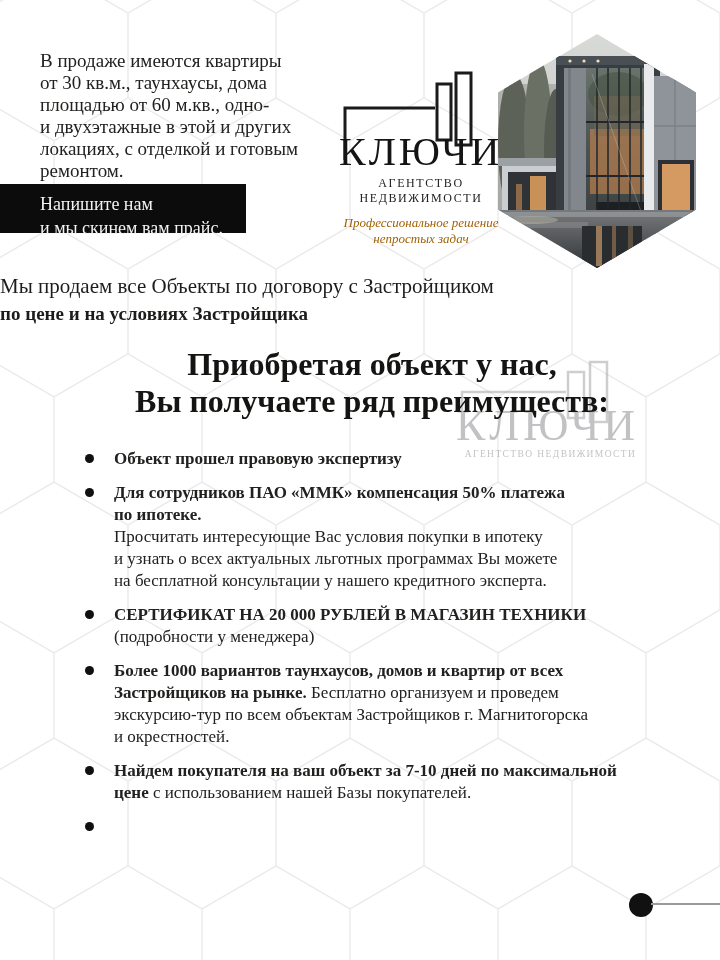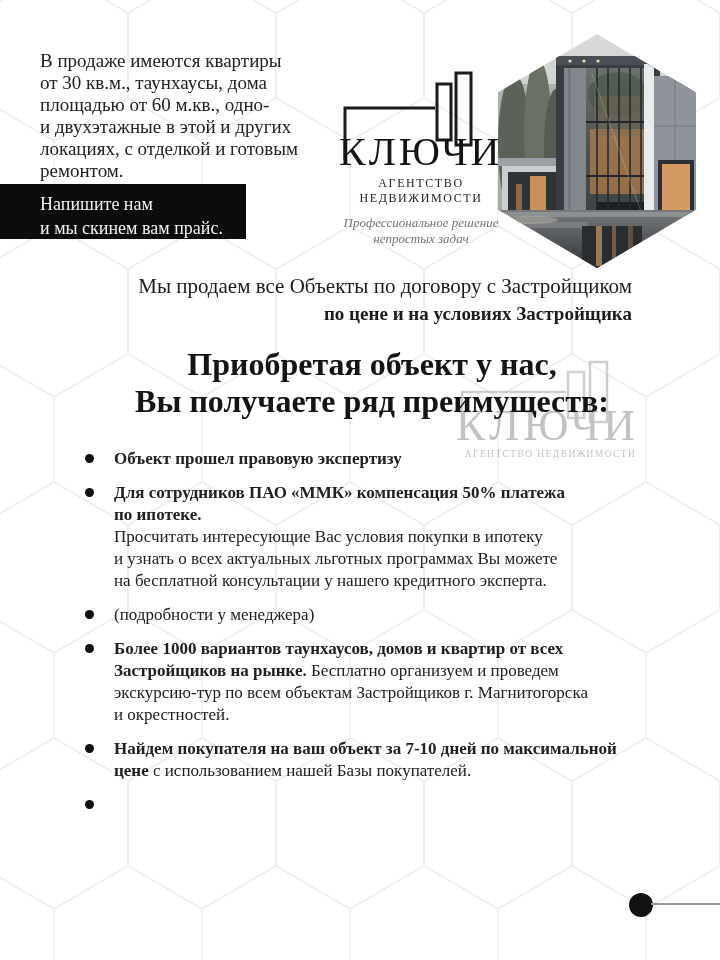--- a/index.html
+++ b/index.html
@@ -11,43 +11,43 @@
   .pre{white-space:pre-line;}
   
   #hexbg{position:absolute;left:0;top:0;z-index:0;}
   
   .intro{
     position:absolute;left:40px;top:50px;width:330px;z-index:2;
     font-size:19px;line-height:22px;color:#222220;
   }
   
   .cta{
-    position:absolute;left:0;top:184px;width:246px;height:55px;z-index:2;
+    position:absolute;left:0;top:184px;width:246px;height:49px;z-index:2;
     background:#0c0c0c;color:#f3f3f1;
     font-size:18px;line-height:24px;
     padding:8px 0 0 40px;box-sizing:border-box;
   }
   
   .logo{
     position:absolute;left:333px;top:58px;width:176px;z-index:2;
     text-align:center;color:#1a1a1a;
   }
   .logo .subtitle{
     font-size:12px;letter-spacing:1.6px;margin-top:2px;color:#232323;
   }
   .logo .tagline{
-    font-style:italic;font-size:13px;line-height:16px;margin-top:9px;color:#737373;
+    font-style:italic;font-size:13px;line-height:16px;margin-top:9px;color:#a16207;
   }
   
   .photo-hex{
     position:absolute;left:498px;top:34px;width:198px;height:234px;z-index:2;
     clip-path:polygon(50% 0%,100% 25%,100% 75%,50% 100%,0% 75%,0% 25%);
   }
   
-  .sales-note{position:absolute;left:0;top:273px;width:632px;text-align:right;z-index:2;font-family:Liberation Serif, serif;}
+  .sales-note{position:absolute;left:0;top:273px;width:632px;text-align:left;z-index:2;font-family:Liberation Serif, serif;}
   .sales-note .l1{font-size:21px;line-height:27px;}
   .sales-note .l2{font-size:19px;line-height:27px;font-weight:700;}
   
   .wm{
     position:absolute;left:448px;top:352px;width:205px;z-index:1;
     text-align:center;opacity:.6;
   }
   .wm .subtitle{font-size:9.5px;letter-spacing:1.4px;color:#9a9a9e;margin-top:1px;}
   
   .heading{
@@ -201,21 +201,21 @@
 
   <div class="heading pre">Приобретая объект у нас,
 Вы получаете ряд преимуществ:</div>
 
   <ul class="benefits">
       <li class="benefit"><span class="dot"></span><span class="b">Объект прошел правовую экспертизу</span></li>
       <li class="benefit"><span class="dot"></span><span class="b">Для сотрудников ПАО «ММК» компенсация 50% платежа
 по ипотеке.</span><span class="blk">Просчитать интересующие Вас условия покупки в ипотеку
 и узнать о всех актуальных льготных программах Вы можете
 на бесплатной консультации у нашего кредитного эксперта.</span></li>
-      <li class="benefit"><span class="dot"></span><span class="blk">(подробности у менеджера)</span></li>
+      <li class="benefit"><span class="dot"></span><span class="b">СЕРТИФИКАТ НА 20 000 РУБЛЕЙ В МАГАЗИН ТЕХНИКИ</span><span class="blk">(подробности у менеджера)</span></li>
       <li class="benefit"><span class="dot"></span><span class="b">Более 1000  вариантов таунхаусов, домов и квартир от всех
 Застройщиков на рынке.</span><span> Бесплатно организуем и проведем
 экскурсию-тур по всем объектам Застройщиков г. Магнитогорска
 и окрестностей.</span></li>
       <li class="benefit"><span class="dot"></span><span class="b">Найдем покупателя на ваш объект за 7-10 дней по максимальной
 цене</span><span> с использованием нашей Базы покупателей.</span></li>
       <li class="benefit"><span class="dot"></span></li>
     </ul>
 
   <div class="end-dot"></div>

